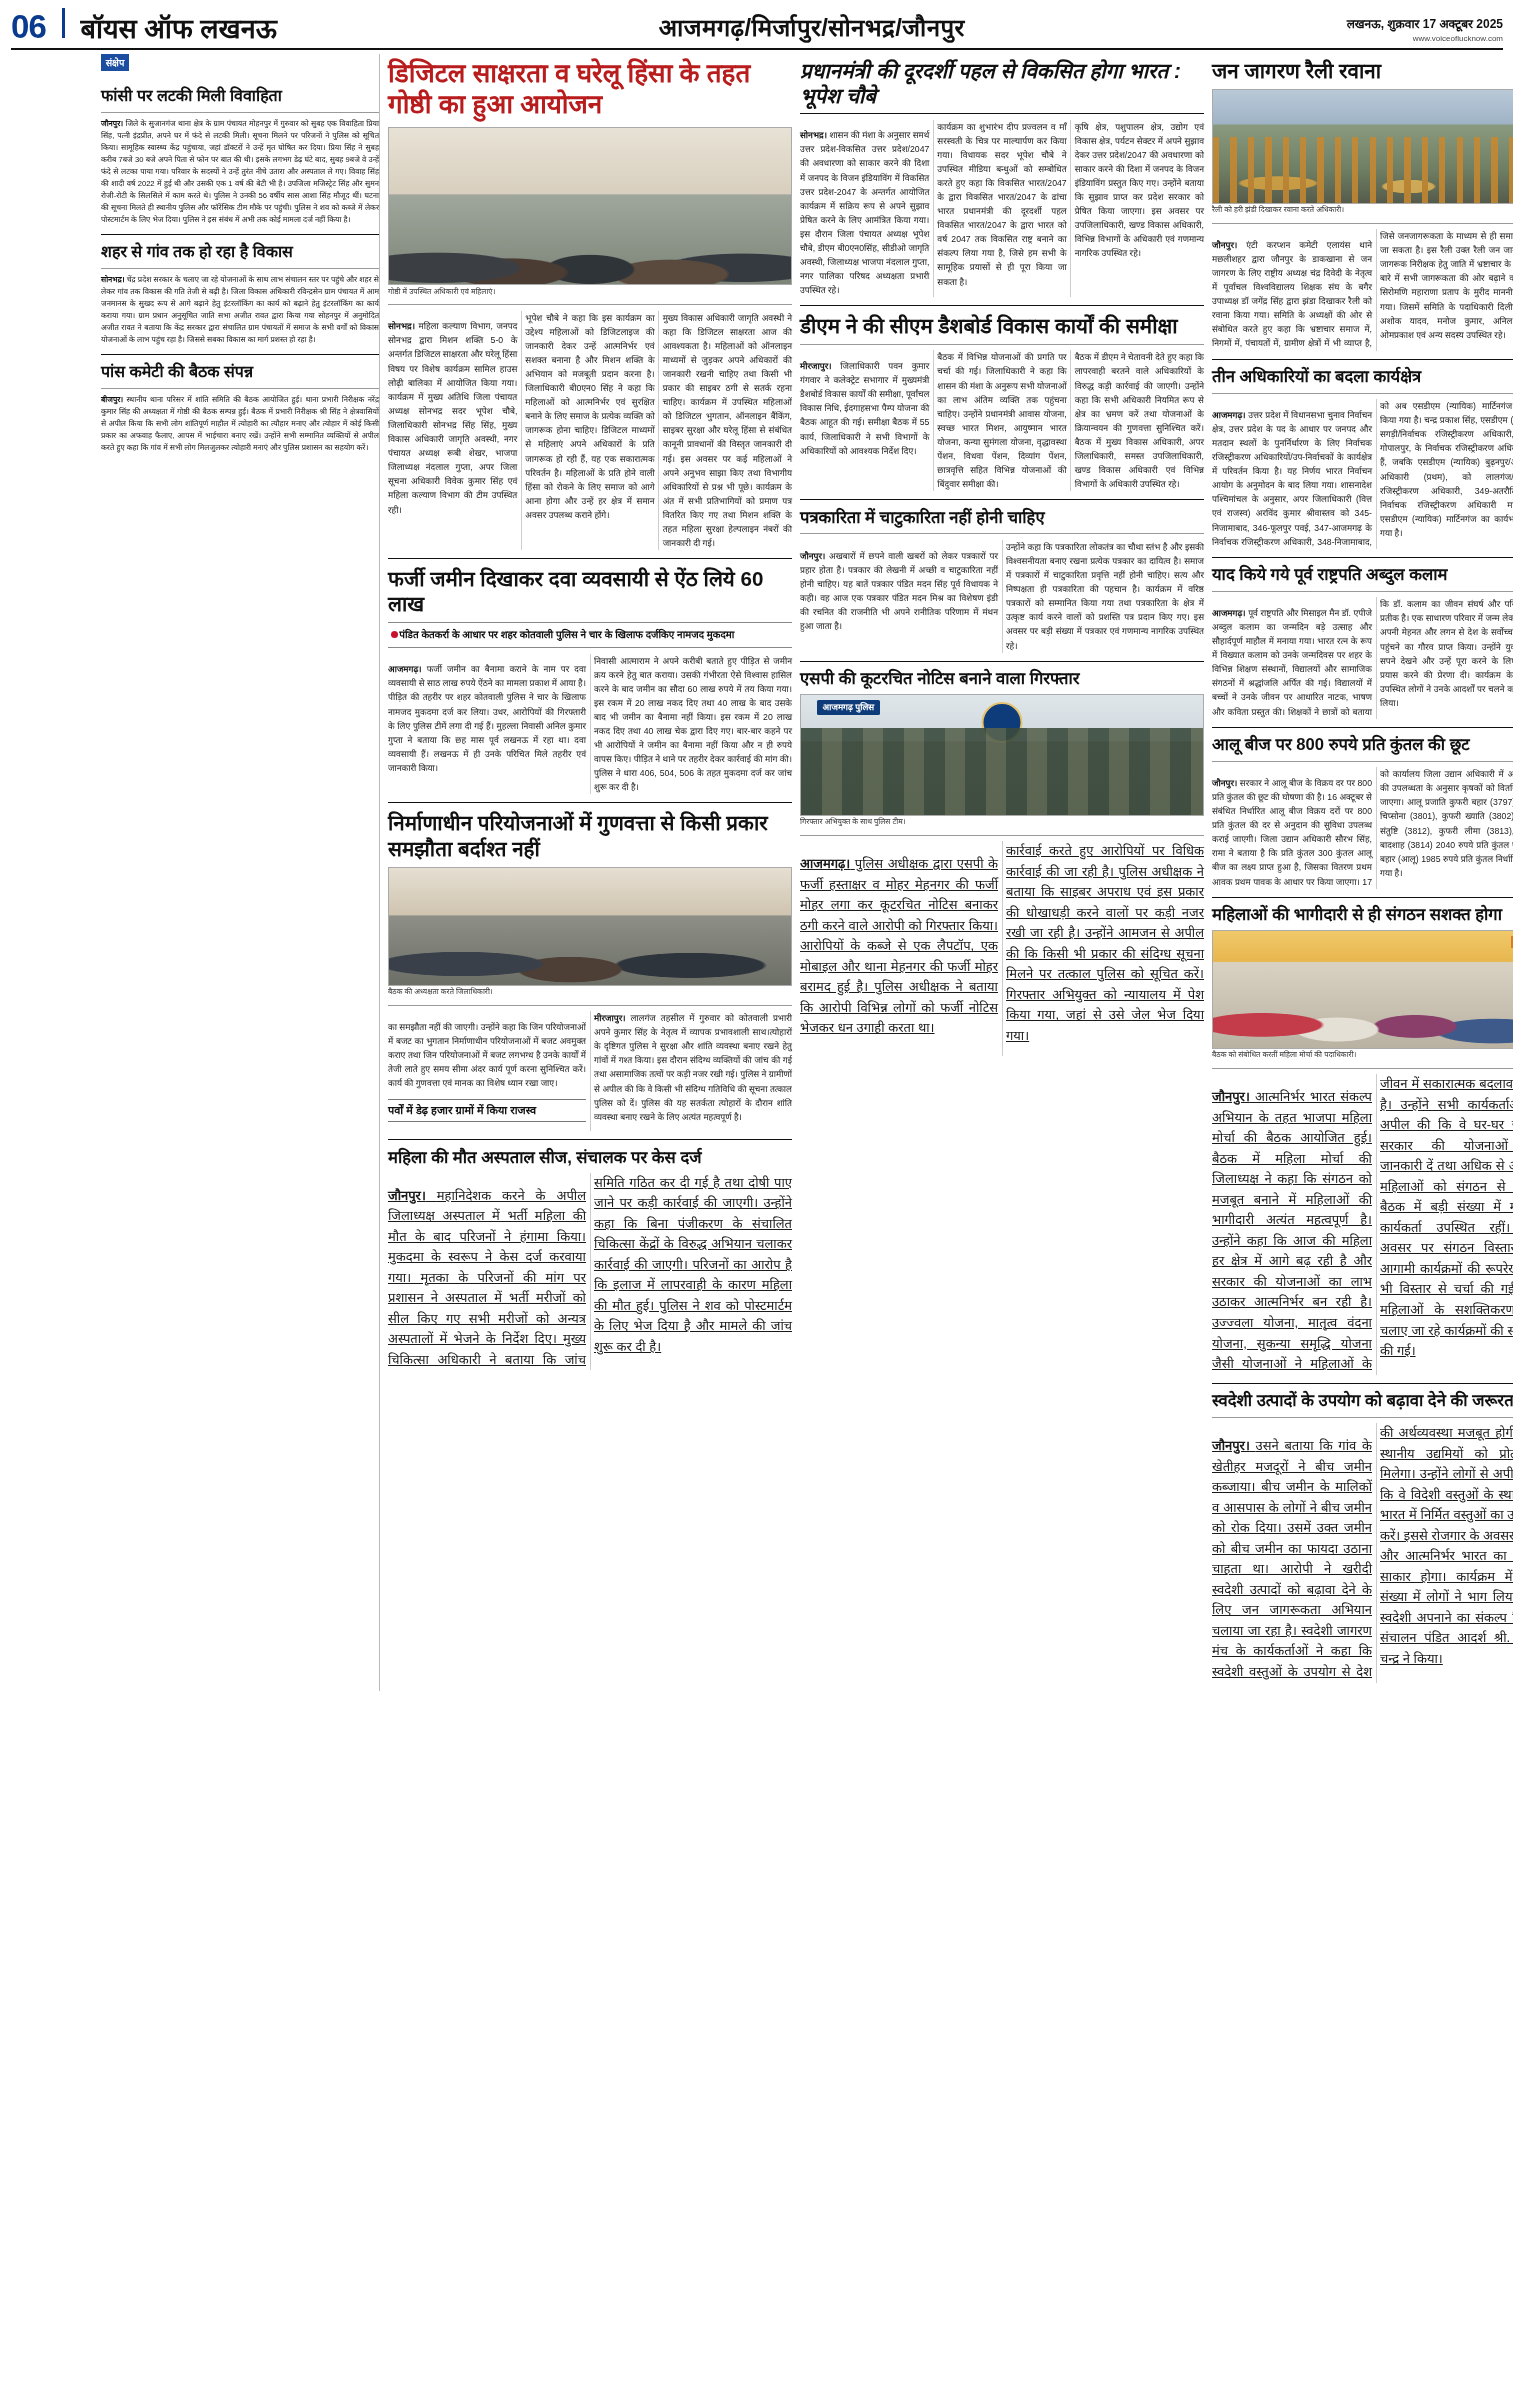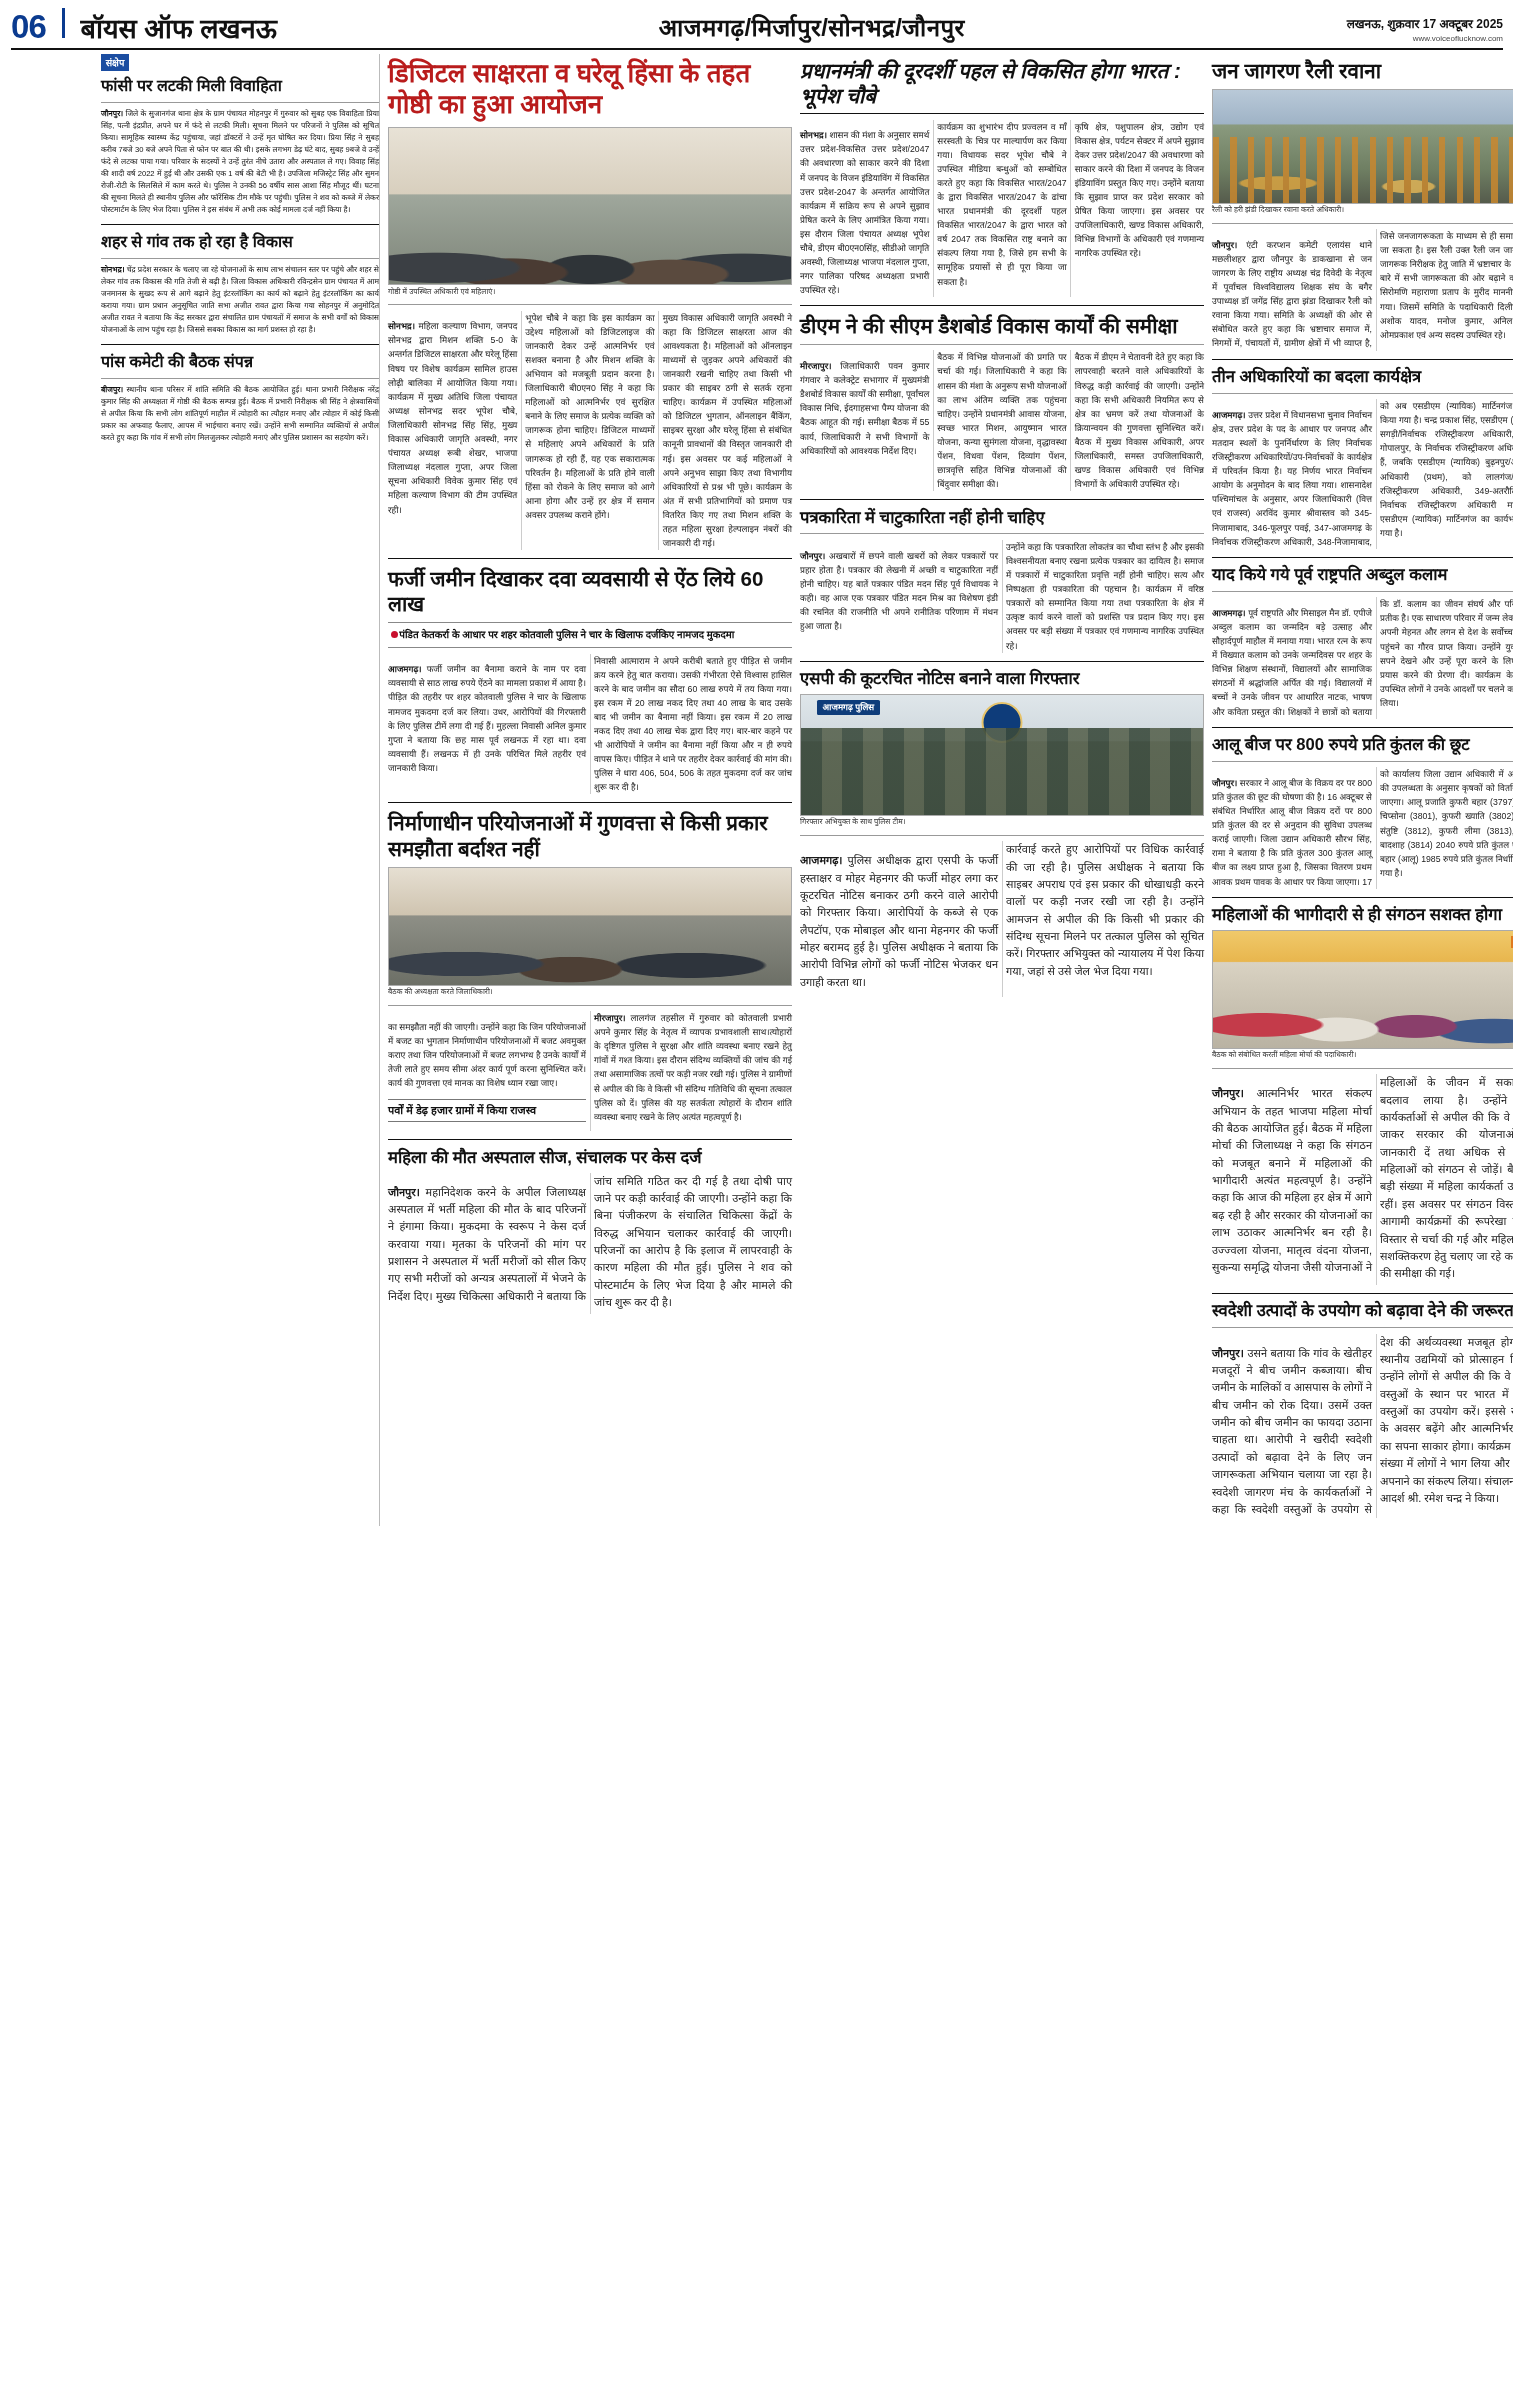--- a/index.html
+++ b/index.html
@@ -87,21 +87,21 @@
     margin: 2.4px 0 4.7px 0;
   }
   .body-text {
     font-size: 8.7px;
     line-height: 1.62;
     text-align: justify;
     color: #1a1a1a;
     hyphens: auto;
     word-break: break-word;
   }
-  .body-text.small { font-size: 11px; line-height: 1.58; }
+  .body-text.small { font-size: 13px; line-height: 1.58; text-decoration: underline; }
   .lead { font-weight: bold; }
   .rule-thin { border-top: 0.8px solid #999; margin: 5.5px 0; }
   .rule-thick { border-top: 1.6px solid #111; margin: 6.3px 0; }
 
   
   .photo {
     width: 100%;
     display: block;
     background: #cfd6dd;
     position: relative;
@@ -205,21 +205,21 @@
   }
 
   
   .side-label {
     background: #1b4da1;
     color: #fff;
     font-size: 9.5px;
     font-weight: bold;
     padding: 1.6px 4.7px;
     display: inline-block;
-    margin-bottom: 5px;
+    margin-bottom: 15px;
   }
   .side-hl {
     font-size: 16px;
     font-weight: bold;
     line-height: 1.3;
     margin-bottom: 4px;
   }
   .side-body {
     font-size: 7.6px;
     line-height: 1.58;

